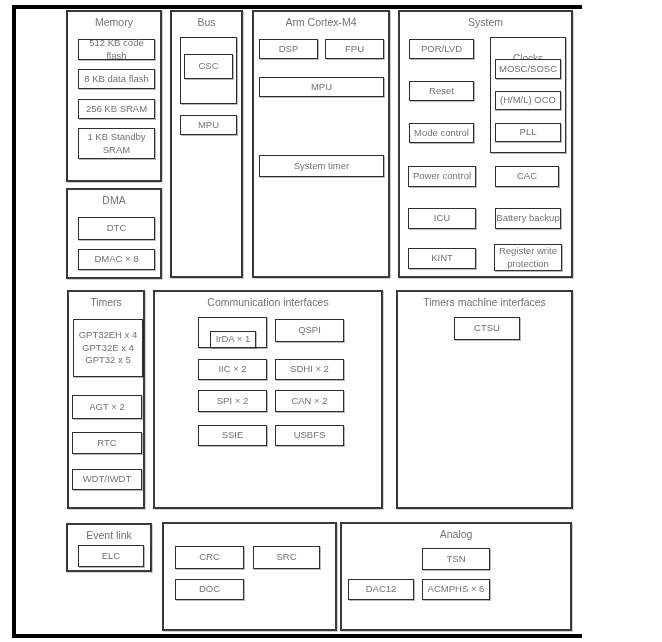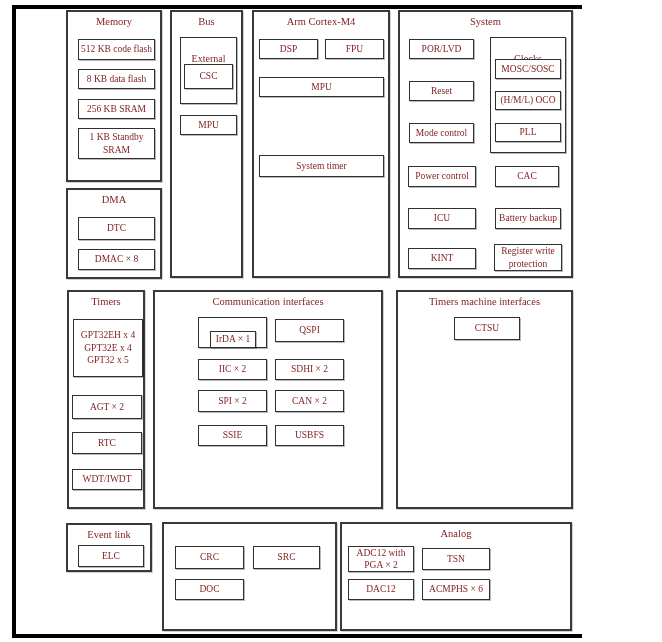--- a/index.html
+++ b/index.html
@@ -1,22 +1,22 @@
 <!DOCTYPE html>
 <html><head>
 <meta charset="utf-8">
 <style>
   html, body { margin: 0; padding: 0; background: #ffffff; }
   .stage {
     position: relative;
     width: 582px;
     height: 642px;
     background: #ffffff;
-    font-family: Liberation Serif, serif;
-    color: #7f1d1d;
+    font-family: Liberation Sans, sans-serif;
+    color: #737373;
     overflow: hidden;
   }
   .frame {
     position: absolute;
     left: 12px; top: 5px;
     width: 646px; height: 633px;
     border: 4px solid #000;
     box-sizing: border-box;
   }
   .group {
@@ -78,21 +78,21 @@
   <div class="group" style="left:66px;top:188px;width:96px;height:91px">
     <div class="gtitle">DMA</div>
     <div class="box" style="left:10px;top:27px;width:77px;height:23px">DTC</div>
     <div class="box" style="left:10px;top:59px;width:77px;height:21px">DMAC × 8</div>
   </div>
 
   <div class="group" style="left:170px;top:10px;width:73px;height:268px">
     <div class="gtitle">Bus</div>
     <div class="box container-box" style="left:8px;top:25px;width:57px;height:67px">
       <div class="ctitle">External</div>
-      <div class="box" style="left:3px;top:26px;width:49px;height:25px">CSC</div>
+      <div class="box" style="left:3px;top:16px;width:49px;height:25px">CSC</div>
     </div>
     <div class="box" style="left:8px;top:103px;width:57px;height:20px">MPU</div>
   </div>
 
   <div class="group" style="left:252px;top:10px;width:138px;height:268px">
     <div class="gtitle">Arm Cortex-M4</div>
     <div class="box" style="left:5px;top:27px;width:59px;height:20px">DSP</div>
     <div class="box" style="left:71px;top:27px;width:59px;height:20px">FPU</div>
     <div class="box" style="left:5px;top:65px;width:125px;height:20px">MPU</div>
     <div class="box" style="left:5px;top:143px;width:125px;height:22px">System timer</div>
@@ -155,19 +155,17 @@
 
 
   <div class="group" style="left:162px;top:522px;width:175px;height:109px">
     <div class="box" style="left:11px;top:22px;width:69px;height:23px">CRC</div>
     <div class="box" style="left:89px;top:22px;width:67px;height:23px">SRC</div>
     <div class="box" style="left:11px;top:55px;width:69px;height:21px">DOC</div>
   </div>
 
   <div class="group" style="left:340px;top:522px;width:232px;height:109px">
     <div class="gtitle">Analog</div>
-    <div class="box" style="left:6px;top:22px;width:66px;height:26px">ADC12 with
-PGA × 2</div>
     <div class="box" style="left:80px;top:24px;width:68px;height:22px">TSN</div>
     <div class="box" style="left:6px;top:55px;width:66px;height:21px">DAC12</div>
     <div class="box" style="left:80px;top:55px;width:68px;height:21px">ACMPHS × 6</div>
   </div>
 </div>
 
 </body></html>

